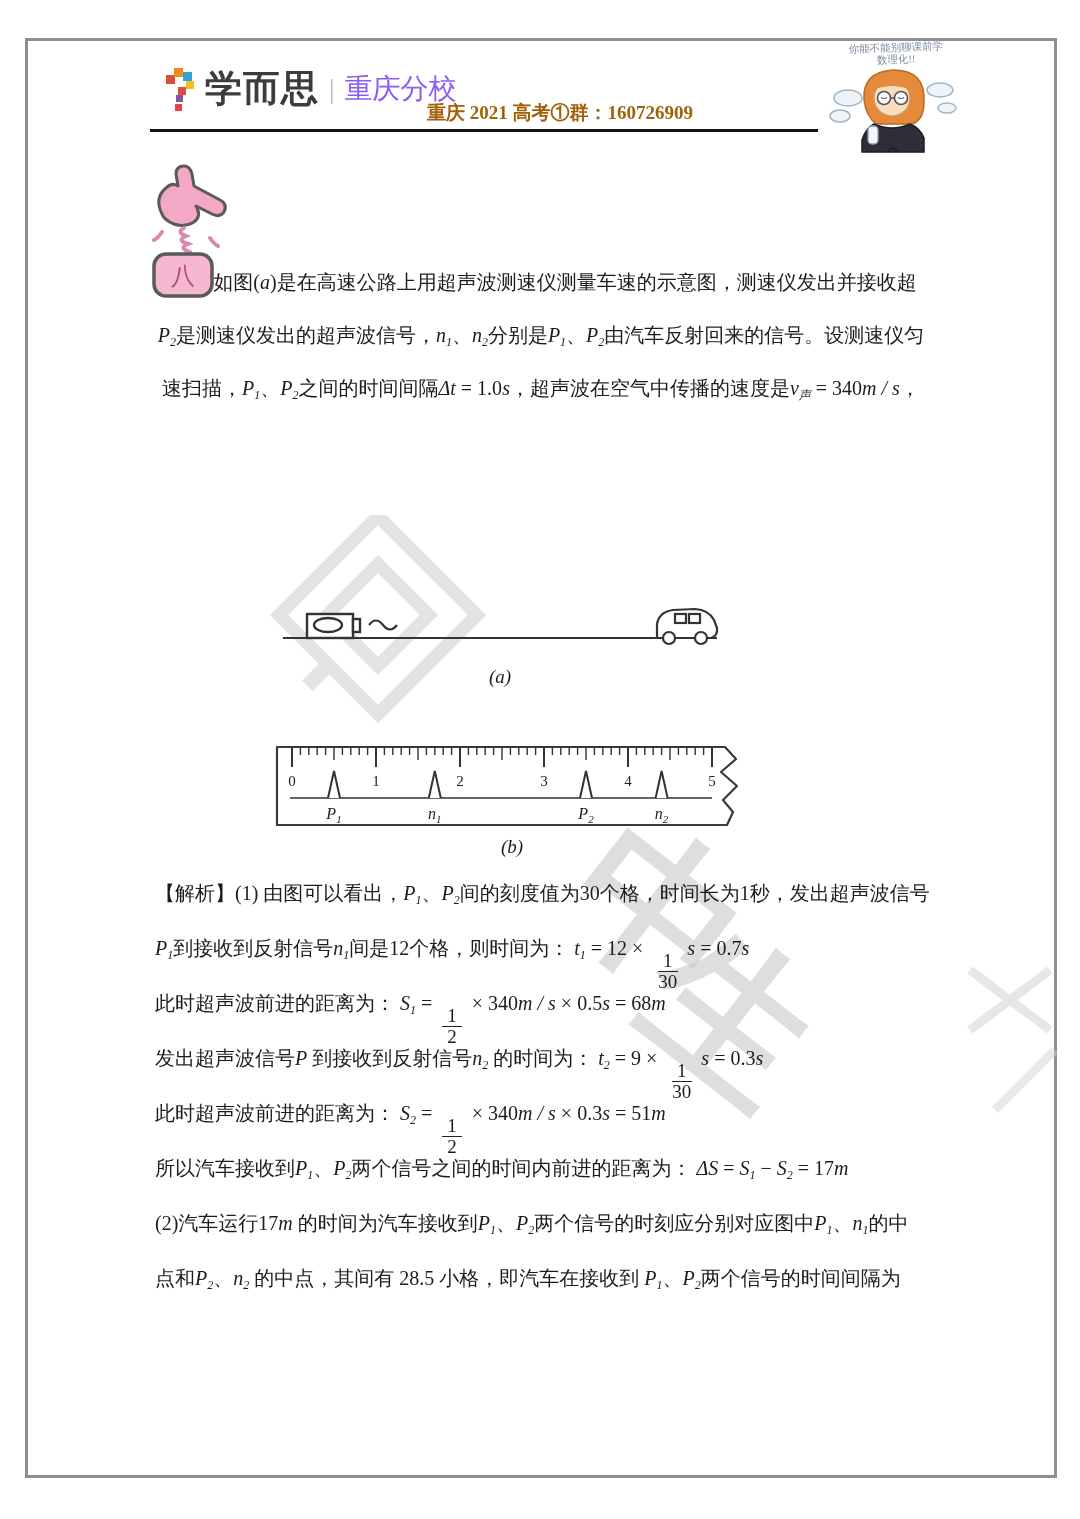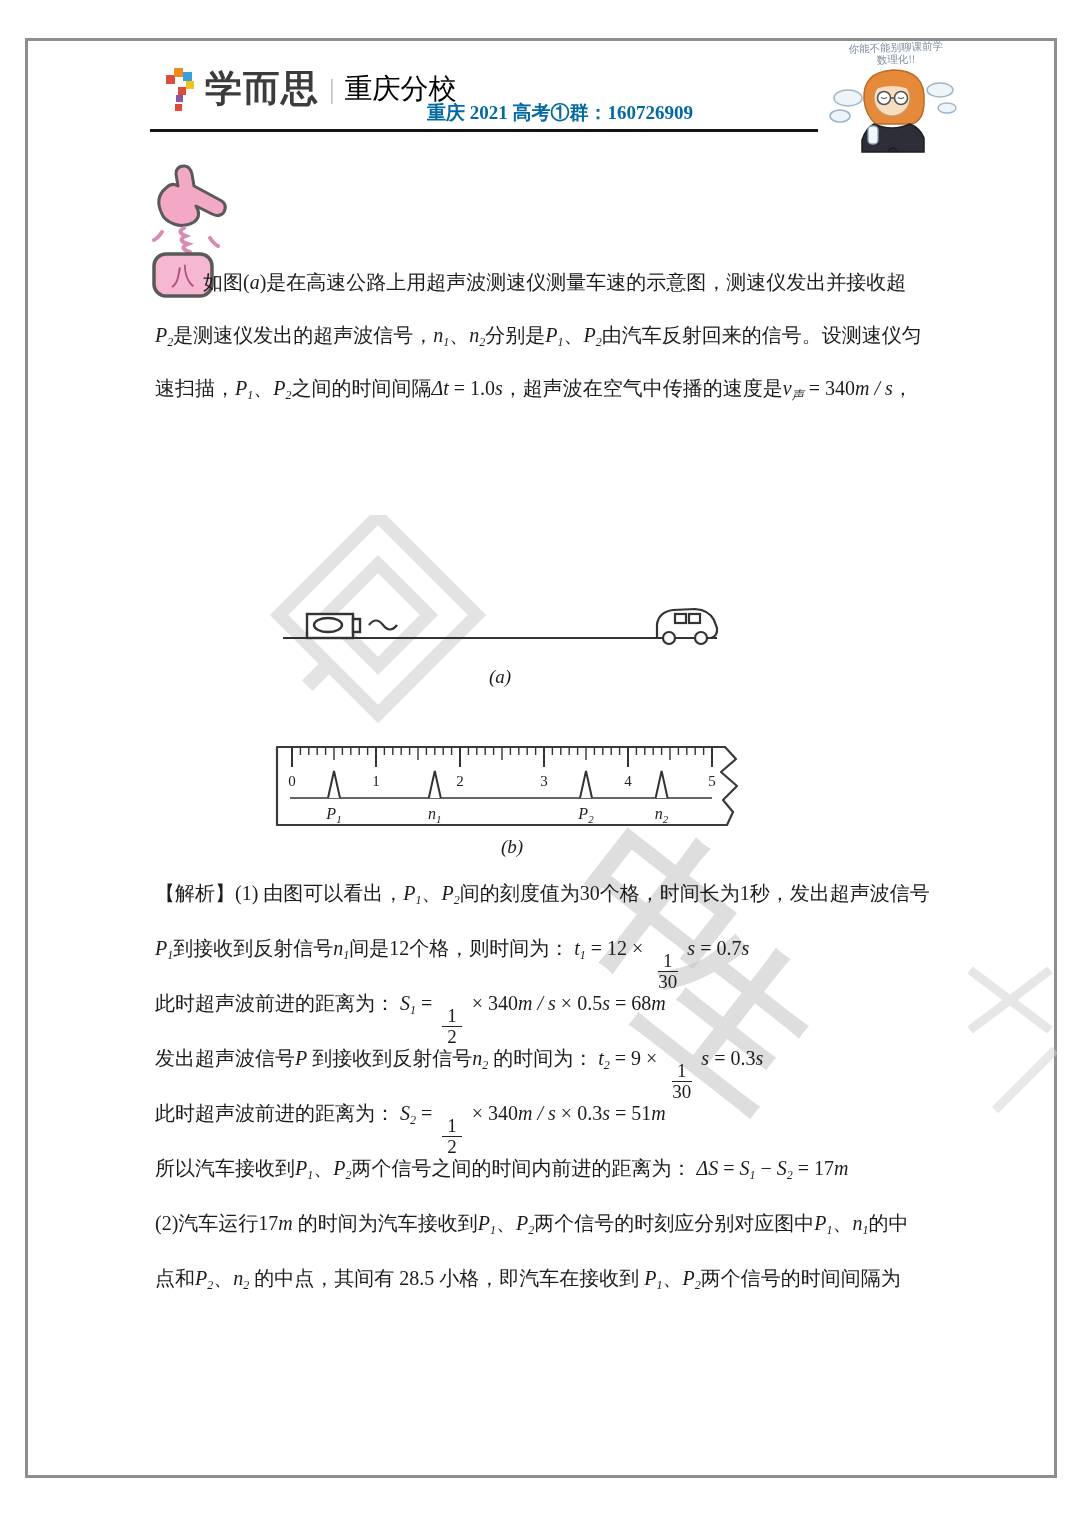--- a/index.html
+++ b/index.html
@@ -5,35 +5,35 @@
   html,body{margin:0;padding:0;background:#ffffff;}
   .page{position:relative;width:1080px;height:1519px;background:#fff;overflow:hidden;
         font-family:"Liberation Serif","DejaVu Serif",serif;color:#1c1c1c;}
   .frame{position:absolute;left:25px;top:38px;width:1026px;height:1434px;
          border:3px solid #8e8e8e;background:transparent;}
   
   .logo{position:absolute;left:163px;top:66px;height:46px;display:flex;align-items:center;gap:8px;}
   .brand{font-family:"Liberation Sans","DejaVu Sans",sans-serif;font-weight:bold;
          font-size:37px;color:#3c3c3c;letter-spacing:1px;}
   .brand-sep{font-size:28px;color:#b9b9b9;margin:0 2px;}
-  .branch{font-family:"Liberation Sans","DejaVu Sans",sans-serif;font-size:28px;color:#000000;}
+  .branch{font-family:"Liberation Sans","DejaVu Sans",sans-serif;font-size:28px;color:#8b5cf6;}
   .subtitle{position:absolute;left:300px;top:100px;width:520px;text-align:center;
-            font-size:19px;font-weight:bold;color:#0369a1;}
+            font-size:19px;font-weight:bold;color:#a16207;}
   .hrule{position:absolute;left:150px;top:129px;width:668px;height:2.5px;background:#151515;}
   
   .sticker{position:absolute;left:826px;top:42px;width:134px;height:112px;}
   .sticker-cap{position:absolute;left:6px;top:0;width:128px;text-align:center;
                font-size:10.5px;line-height:12px;color:#7c8da1;transform:rotate(-2deg);}
   
   .handicon{position:absolute;left:132px;top:158px;width:110px;height:142px;}
   
   .wm{position:absolute;z-index:0;opacity:.5;pointer-events:none;}
   .wm-char{font-size:165px;color:#bfbfbf;font-weight:bold;line-height:1;}
   
-  .pblock{position:absolute;left:155px;top:256px;width:800px;z-index:2;}
+  .pblock{position:absolute;left:141px;top:256px;width:800px;z-index:2;text-align:center;}
   .pline{font-size:20px;line-height:53px;height:53px;white-space:nowrap;}
   .pline.indent{padding-left:48px;}
   .sblock{position:absolute;left:155px;top:866px;width:820px;z-index:2;}
   .sline{font-size:20px;line-height:55px;height:55px;white-space:nowrap;}
   .mi{font-style:italic;}
   .bd{font-weight:bold;}
   .sb{font-size:0.6em;font-style:italic;vertical-align:-0.35em;}
   .frac{display:inline-flex;flex-direction:column;align-items:center;vertical-align:-0.62em;
         margin:0 5px;line-height:1.08;font-size:0.95em;}
   .frac .fn{padding:0 5px;border-bottom:1.6px solid #222;}

